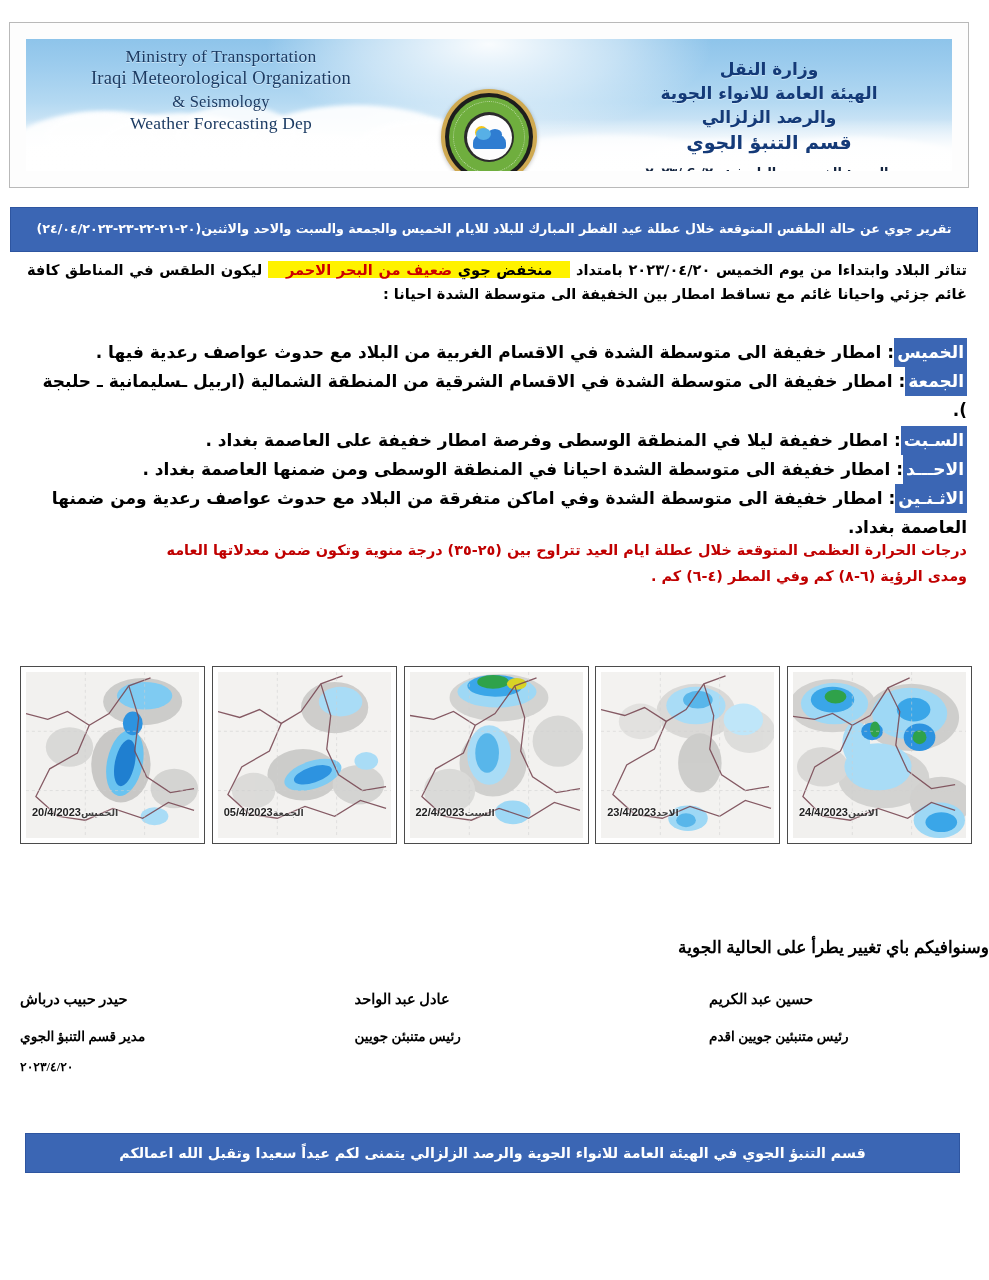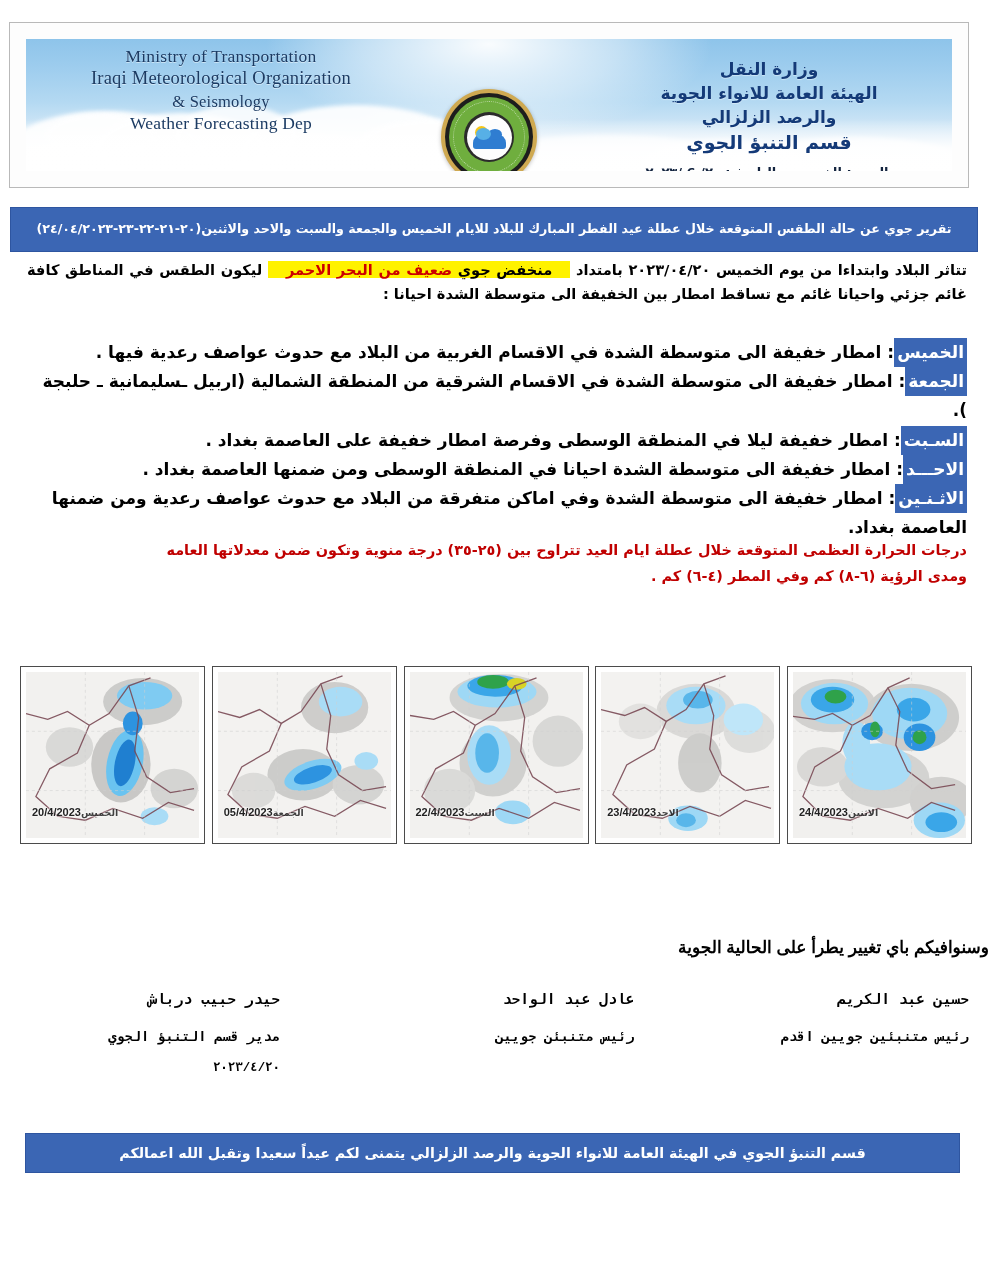--- a/index.html
+++ b/index.html
@@ -189,22 +189,22 @@
     direction:rtl;
     font-family:Liberation Sans, sans-serif;
     font-weight:bold;font-size:17px;color:#000;margin-top:37px;
   }
 
   .signatures{
     position:absolute;left:20px;right:20px;top:990px;height:110px;
   }
   .sig{
     position:absolute;
-    direction:rtl;text-align:right;
-    font-family:Liberation Mono, monospace;
+    direction:rtl;text-align:left;
+    font-family:Liberation Serif, serif;
     font-weight:bold;color:#000;
   }
   .sig .name{font-size:14.6px;display:block;margin-bottom:20px;}
   .sig .title{font-size:13.6px;display:block;}
   .sig .date{font-size:12.4px;display:block;margin-top:14px;}
   .sig-right{right:0px;width:260px;}
   .sig-mid{left:50%;transform:translateX(-50%);width:280px;}
   .sig-left{left:0px;width:260px;}
 
   

